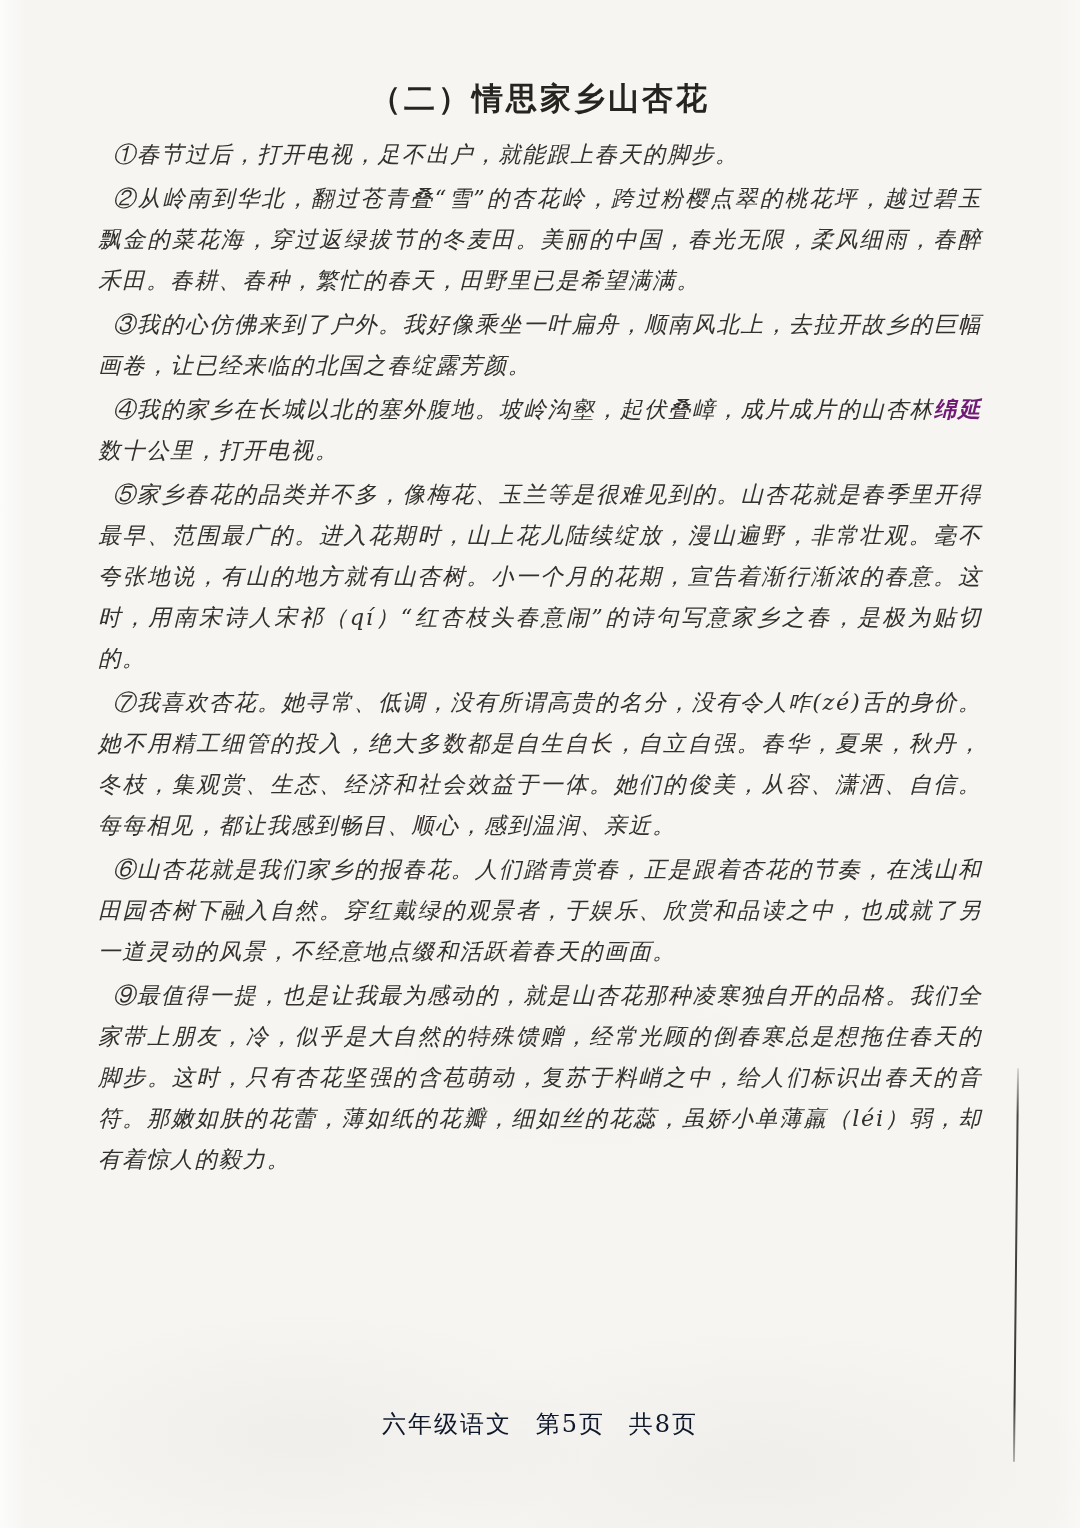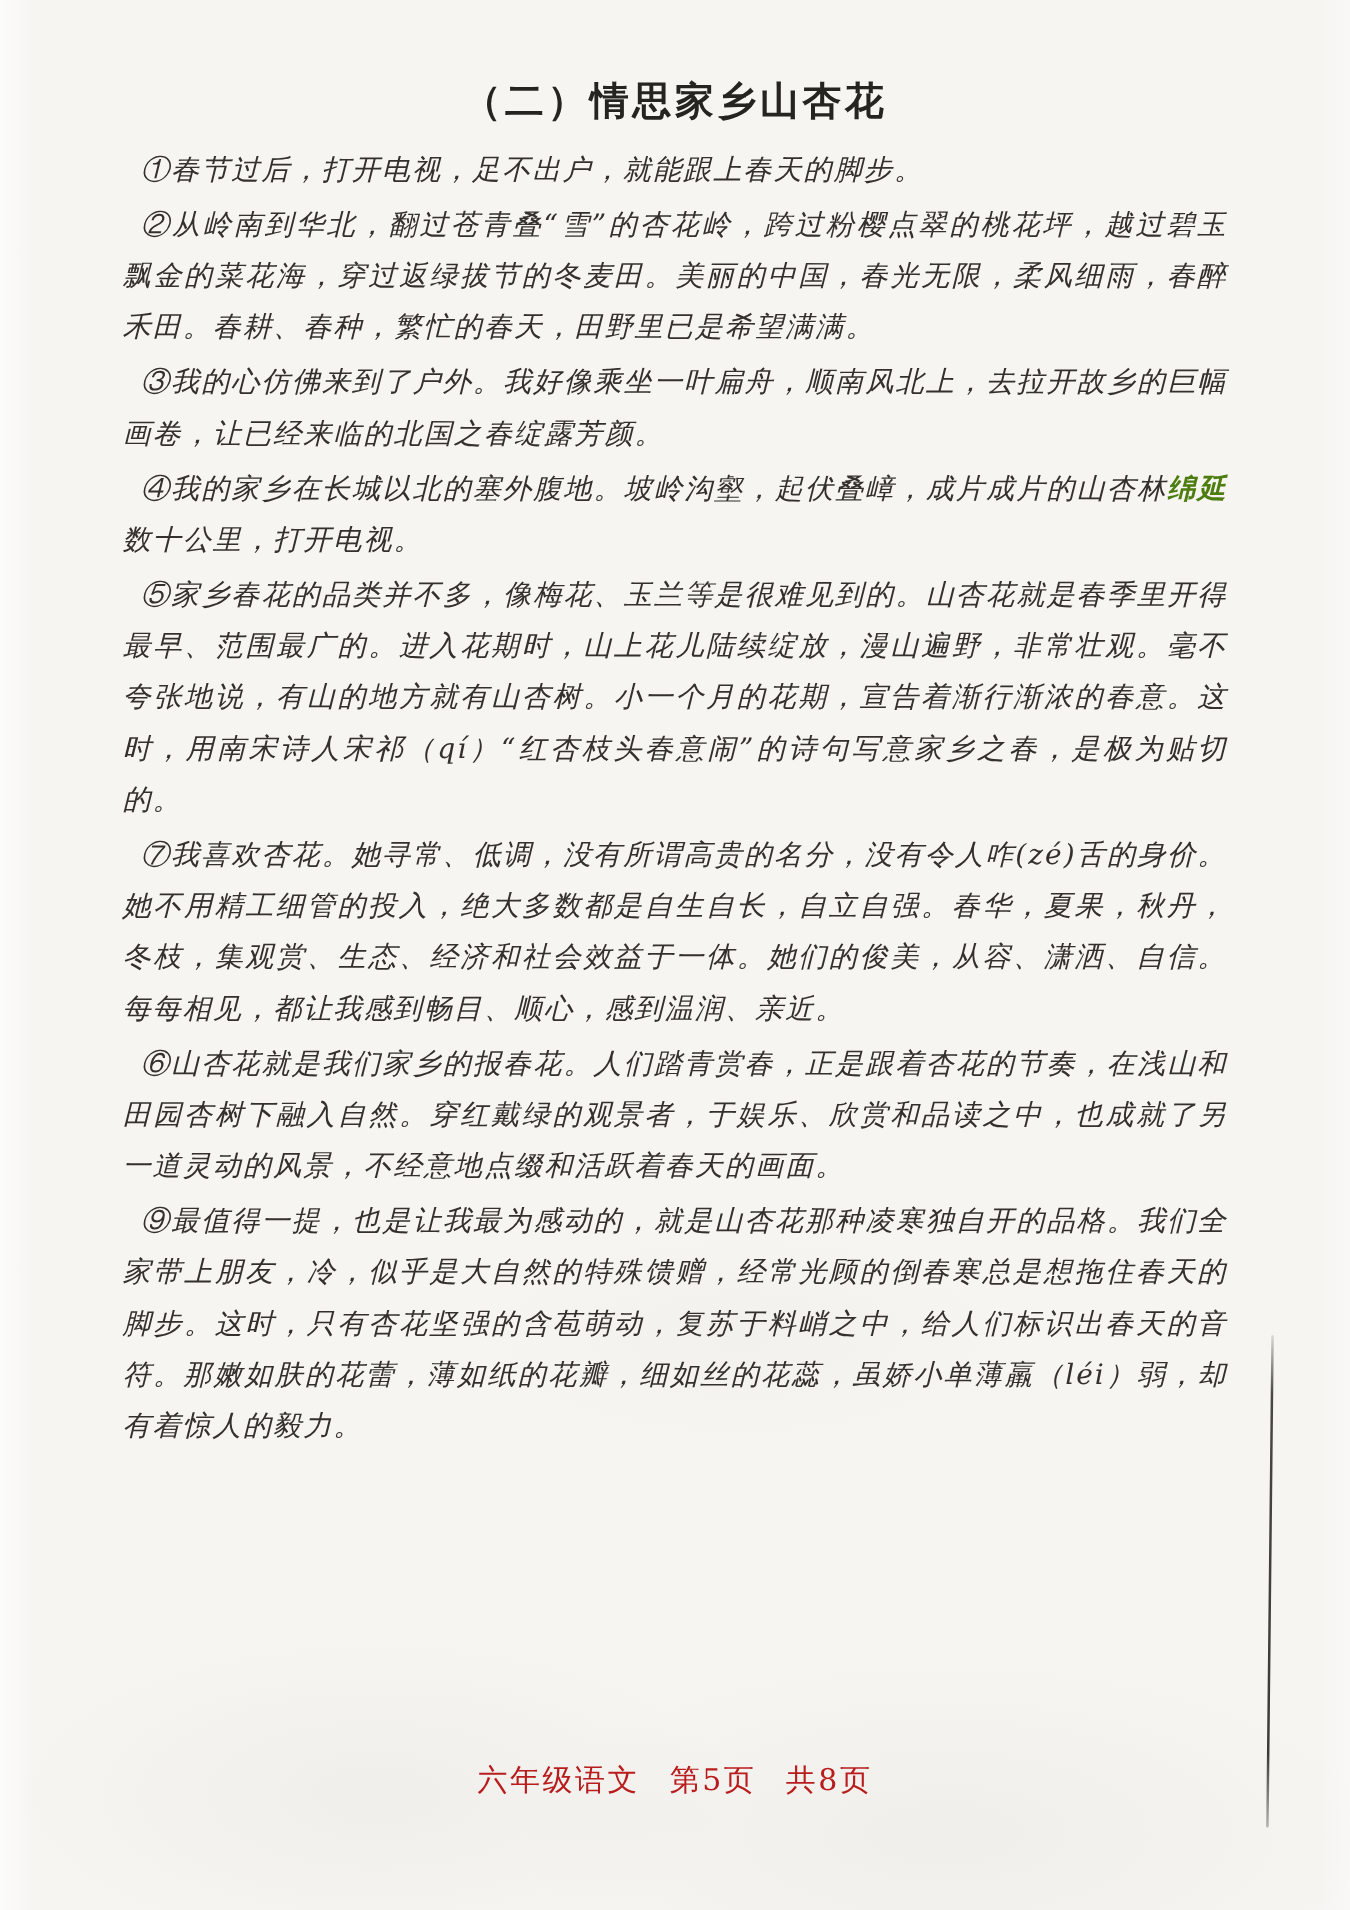--- a/index.html
+++ b/index.html
@@ -19,21 +19,21 @@
       linear-gradient(90deg, #fcfcfb 0px, #f6f5f2 26px, #f6f5f2 1056px, #f9f8f6 1080px),
       #f6f5f2;
     color: #2e2c2a;
   }
   .sheet {
     position: absolute;
     inset: 0;
   }
   .doc-title {
     margin: 0;
-    padding-top: 60px;
+    padding-top: 78px;
     text-align: center;
     font-size: 31px;
     font-weight: bold;
     letter-spacing: 3px;
     color: #262421;
   }
   .passage {
     width: 884px;
     margin: 14px auto 0 auto;
     text-align: justify;
@@ -42,31 +42,31 @@
     margin: 0 0 3px 0;
     font-size: 22.5px;
     line-height: 41px;
     letter-spacing: 1.6px;
     text-indent: 0.65em;
     color: #33302d;
     font-style: italic;
   }
   .passage p.para b {
     font-weight: bold;
-    color: #4d7c0f;
+    color: #701a75;
   }
   .page-footer {
     position: absolute;
     left: 0;
     right: 0;
     top: 1408px;
     text-align: center;
     font-size: 24px;
     letter-spacing: 2px;
-    color: #b91c1c;
+    color: #0f172a;
   }
   .page-footer span { margin: 0 7px; }
   .scan-crease {
     position: absolute;
     left: 1015px;
     top: 1068px;
     width: 2px;
     height: 394px;
     background: linear-gradient(180deg, rgba(60,58,55,0.15), #4a4742 12%, #3c3a37 85%, rgba(60,58,55,0.35));
     transform: rotate(0.6deg);

